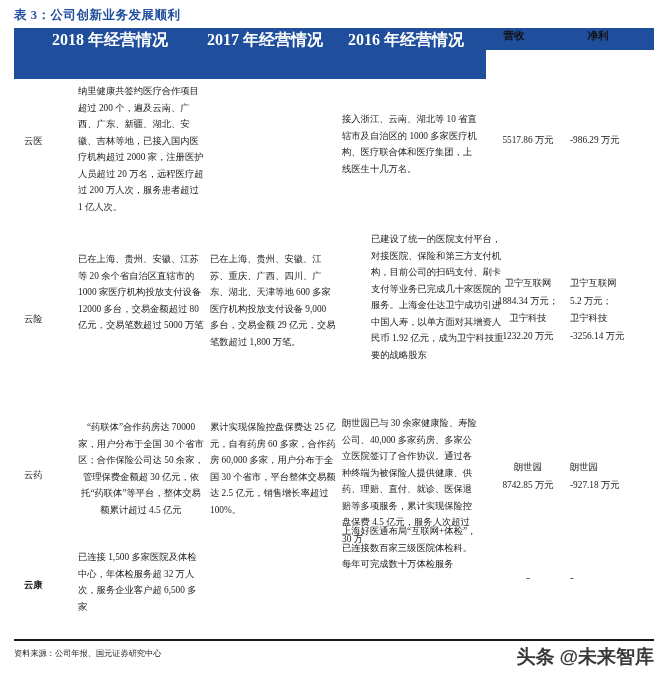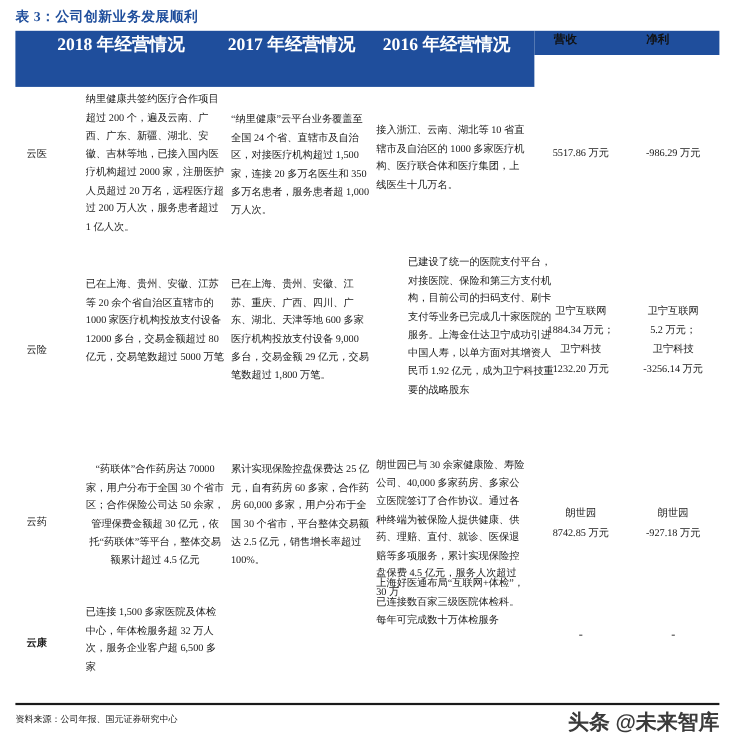--- a/index.html
+++ b/index.html
@@ -73,21 +73,21 @@
   .r2 { top: 152px; height: 188px; }
   .r3 { top: 340px; height: 122px; }
   .r4 { top: 462px; height: 112px; }
 
   .cell { position: absolute; font-size: 9.3px; line-height: 1.78; color: #1a1a1a; }
   .c-label { left: 10px;  width: 54px; text-align: left; }
   .c-2018  { left: 64px;  width: 126px; }
   .c-2017  { left: 196px; width: 126px; }
   .c-2016  { left: 328px; width: 136px; }
   .c-rev   { left: 472px; width: 84px; text-align: center; }
-  .c-prof  { left: 556px; width: 84px; text-align: center; }
+  .c-prof  { left: 556px; width: 84px; }
 
   .numline { font-size: 9.3px; line-height: 1.9; white-space: nowrap; }
 
   
   .r1 .c-label { top: 54px; }
   .r1 .c-2018  { top: 4px; }
   .r1 .c-2017  { top: 22px; }
   .r1 .c-2016  { top: 32px; }
   .r1 .c-rev, .r1 .c-prof { top: 53px; }
 
@@ -147,21 +147,20 @@
   <div class="hdr-cell hdr-c3">2016 年经营情况</div>
   <div class="hdr-year">2018 年</div>
   <div class="hdr-sub hdr-sub-a">营收</div>
   <div class="hdr-sub hdr-sub-b">净利</div>
 
   <div class="tbody">
 
     <div class="row r1">
       <div class="cell c-label">云医</div>
       <div class="cell c-2018">纳里健康共签约医疗合作项目超过 200 个，遍及云南、广西、广东、新疆、湖北、安徽、吉林等地，已接入国内医疗机构超过 2000 家，注册医护人员超过 20 万名，远程医疗超过 200 万人次，服务患者超过 1 亿人次。</div>
-      <div class="cell c-2017">“纳里健康”云平台业务覆盖至全国 24 个省、直辖市及自治区，对接医疗机构超过 1,500 家，连接 20 多万名医生和 350 多万名患者，服务患者超 1,000 万人次。</div>
       <div class="cell c-2016">接入浙江、云南、湖北等 10 省直辖市及自治区的 1000 多家医疗机构、医疗联合体和医疗集团，上线医生十几万名。</div>
       <div class="cell c-rev numline">5517.86 万元</div>
       <div class="cell c-prof numline">-986.29 万元</div>
     </div>
 
     <div class="row r2">
       <div class="cell c-label">云险</div>
       <div class="cell c-2018">已在上海、贵州、安徽、江苏等 20 余个省自治区直辖市的 1000 家医疗机构投放支付设备 12000 多台，交易金额超过 80 亿元，交易笔数超过 5000 万笔</div>
       <div class="cell c-2017">已在上海、贵州、安徽、江苏、重庆、广西、四川、广东、湖北、天津等地 600 多家医疗机构投放支付设备 9,000 多台，交易金额 29 亿元，交易笔数超过 1,800 万笔。</div>
       <div class="cell c-2016">已建设了统一的医院支付平台，对接医院、保险和第三方支付机构，目前公司的扫码支付、刷卡支付等业务已完成几十家医院的服务。上海金仕达卫宁成功引进中国人寿，以单方面对其增资人民币 1.92 亿元，成为卫宁科技重要的战略股东</div>

